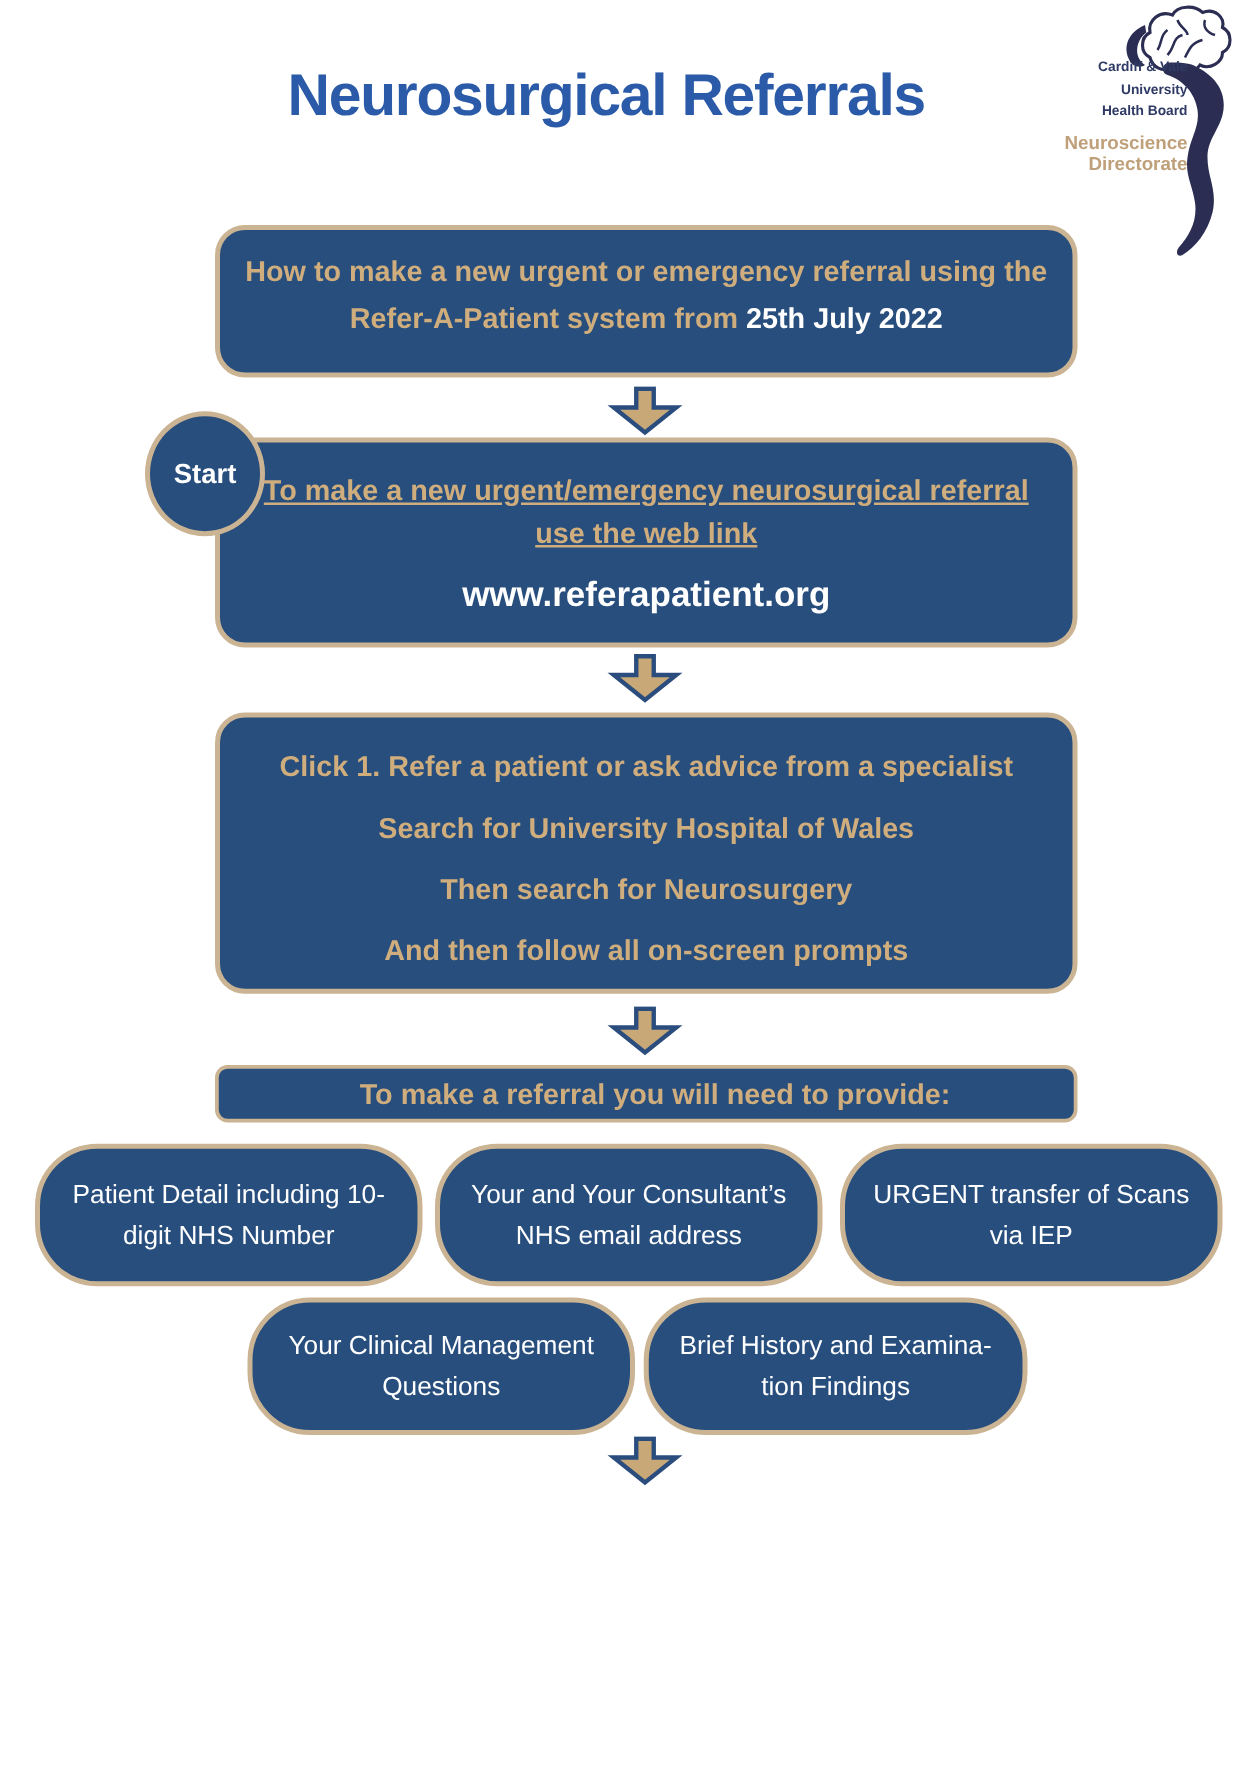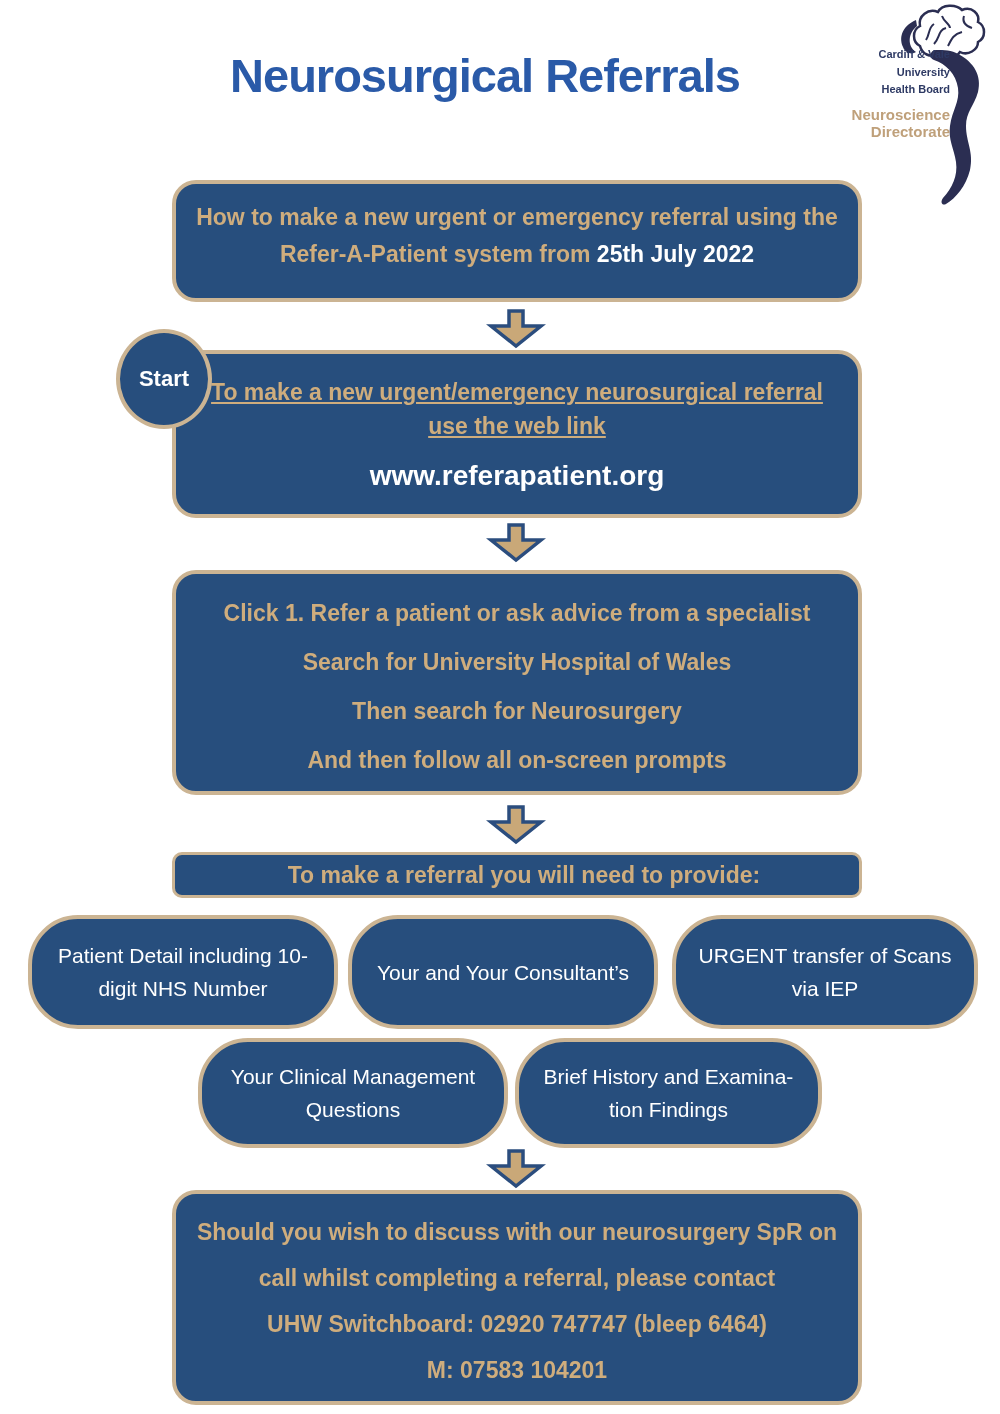--- a/index.html
+++ b/index.html
@@ -153,39 +153,34 @@
   <div class="provide-bar">
     <div class="box-line">To make a referral you will need to provide:</div>
   </div>
 
   <div class="bubble bub-1">
     <div class="b-line">Patient Detail including 10-</div>
     <div class="b-line">digit NHS Number</div>
   </div>
   <div class="bubble bub-2">
     <div class="b-line">Your and Your Consultant’s</div>
+    <div class="b-line">NHS email address</div>
   </div>
   <div class="bubble bub-3">
     <div class="b-line">URGENT transfer of Scans</div>
     <div class="b-line">via IEP</div>
   </div>
 
   <div class="bubble bub-4">
     <div class="b-line">Your Clinical Management</div>
     <div class="b-line">Questions</div>
   </div>
   <div class="bubble bub-5">
     <div class="b-line">Brief History and Examina-</div>
     <div class="b-line">tion Findings</div>
   </div>
 
   <svg class="arrow arr-4" viewBox="0 0 64 40">
     <polygon points="25,2 39,2 39,17 57,17 32,37 7,17 25,17" style="fill:var(--arrow-fill);stroke:var(--arrow-stroke);stroke-width:3.5;"></polygon>
   </svg>
 
-  <div class="fbox box-contact">
-    <div class="box-line">Should you wish to discuss with our neurosurgery SpR on</div>
-    <div class="box-line">call whilst completing a referral, please contact</div>
-    <div class="box-line">UHW Switchboard: 02920 747747 (bleep 6464)</div>
-    <div class="box-line">M: 07583 104201</div>
-  </div>
 
 </div>
 
 </body></html>

